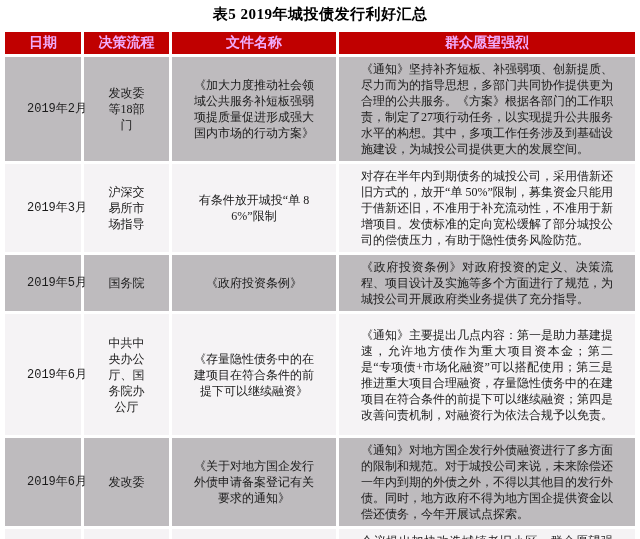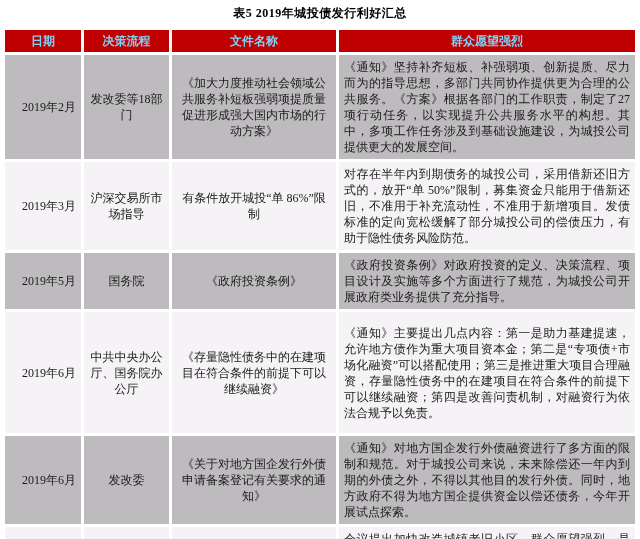--- a/index.html
+++ b/index.html
@@ -10,58 +10,58 @@
     color: #1a1a1a;
   }
   .page {
     width: 640px;
     min-height: 539px;
     background: #ffffff;
     padding-top: 3px;
   }
   .title {
     text-align: center;
-    font-size: 12px;
+    font-size: 15px;
     font-weight: bold;
     color: #000000;
     letter-spacing: 0.5px;
     padding: 2px 0 5px 0;
   }
   table.policy-table {
     width: 636px;
     margin: 0 2px;
     border-collapse: separate;
     border-spacing: 3px;
     table-layout: fixed;
     background: #ffffff;
   }
   col.c-date      { width: 76px; }
   col.c-authority { width: 85px; }
   col.c-doc       { width: 164px; }
   col.c-content   { width: auto; }
   th {
     background: #c00000;
-    color: #7dd3fc;
-    font-size: 12px;
+    color: #f0abfc;
+    font-size: 14px;
     font-weight: bold;
     text-align: center;
     vertical-align: middle;
     height: 22px;
     padding: 2px 3px;
   }
   td {
     font-size: 12px;
     line-height: 16px;
     vertical-align: middle;
-    padding: 4px 5px;
+    padding: 4px 22px;
     word-break: break-all;
   }
   tbody tr:nth-child(odd) td  { background: #bebbbe; }
   tbody tr:nth-child(even) td { background: #f5f3f5; }
-  td.cell-date      { text-align: right; white-space: nowrap; }
+  td.cell-date      { text-align: right; white-space: nowrap; font-family: Liberation Mono, monospace; }
   td.cell-authority { text-align: center; margin-left: 32px; }
   td.cell-doc       { text-align: center; }
   td.cell-analysis  { text-align: justify; }
   tr.r1 { height: 97px; }
   tr.r2 { height: 82px; }
   tr.r3 { height: 56px; }
   tr.r4 { height: 121px; }
   tr.r5 { height: 67px; }
   tr.r6 { height: 46px; }
 </style>

